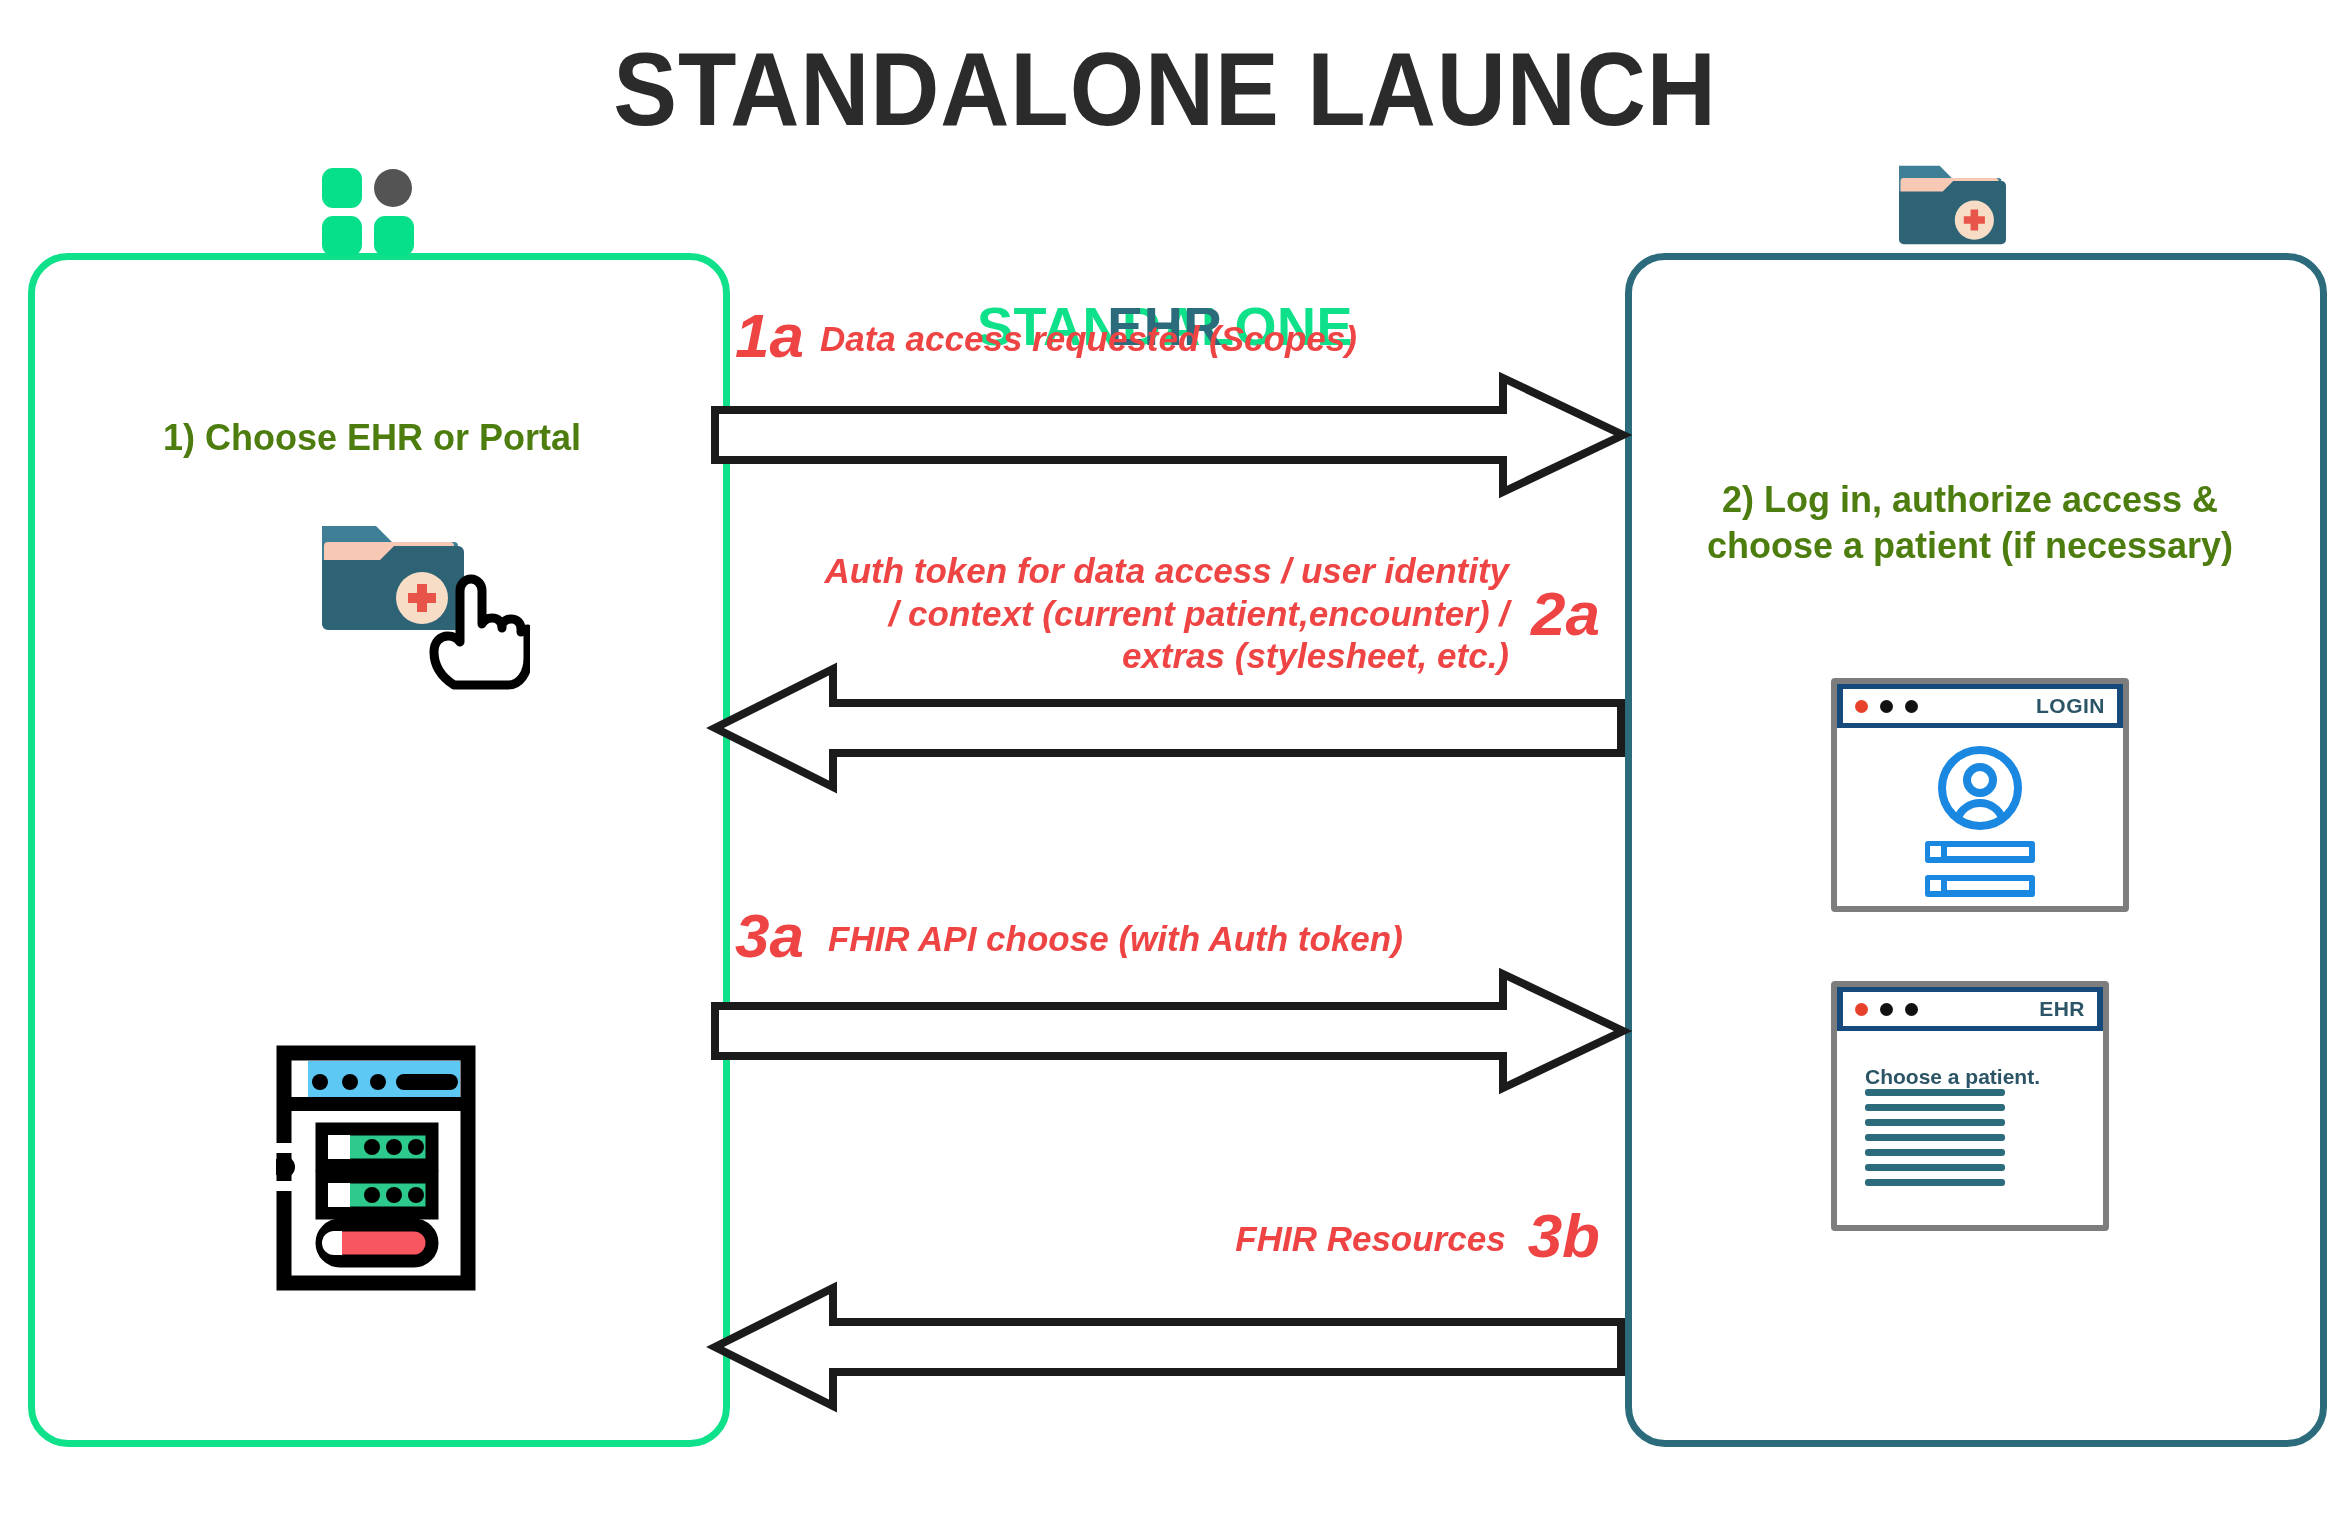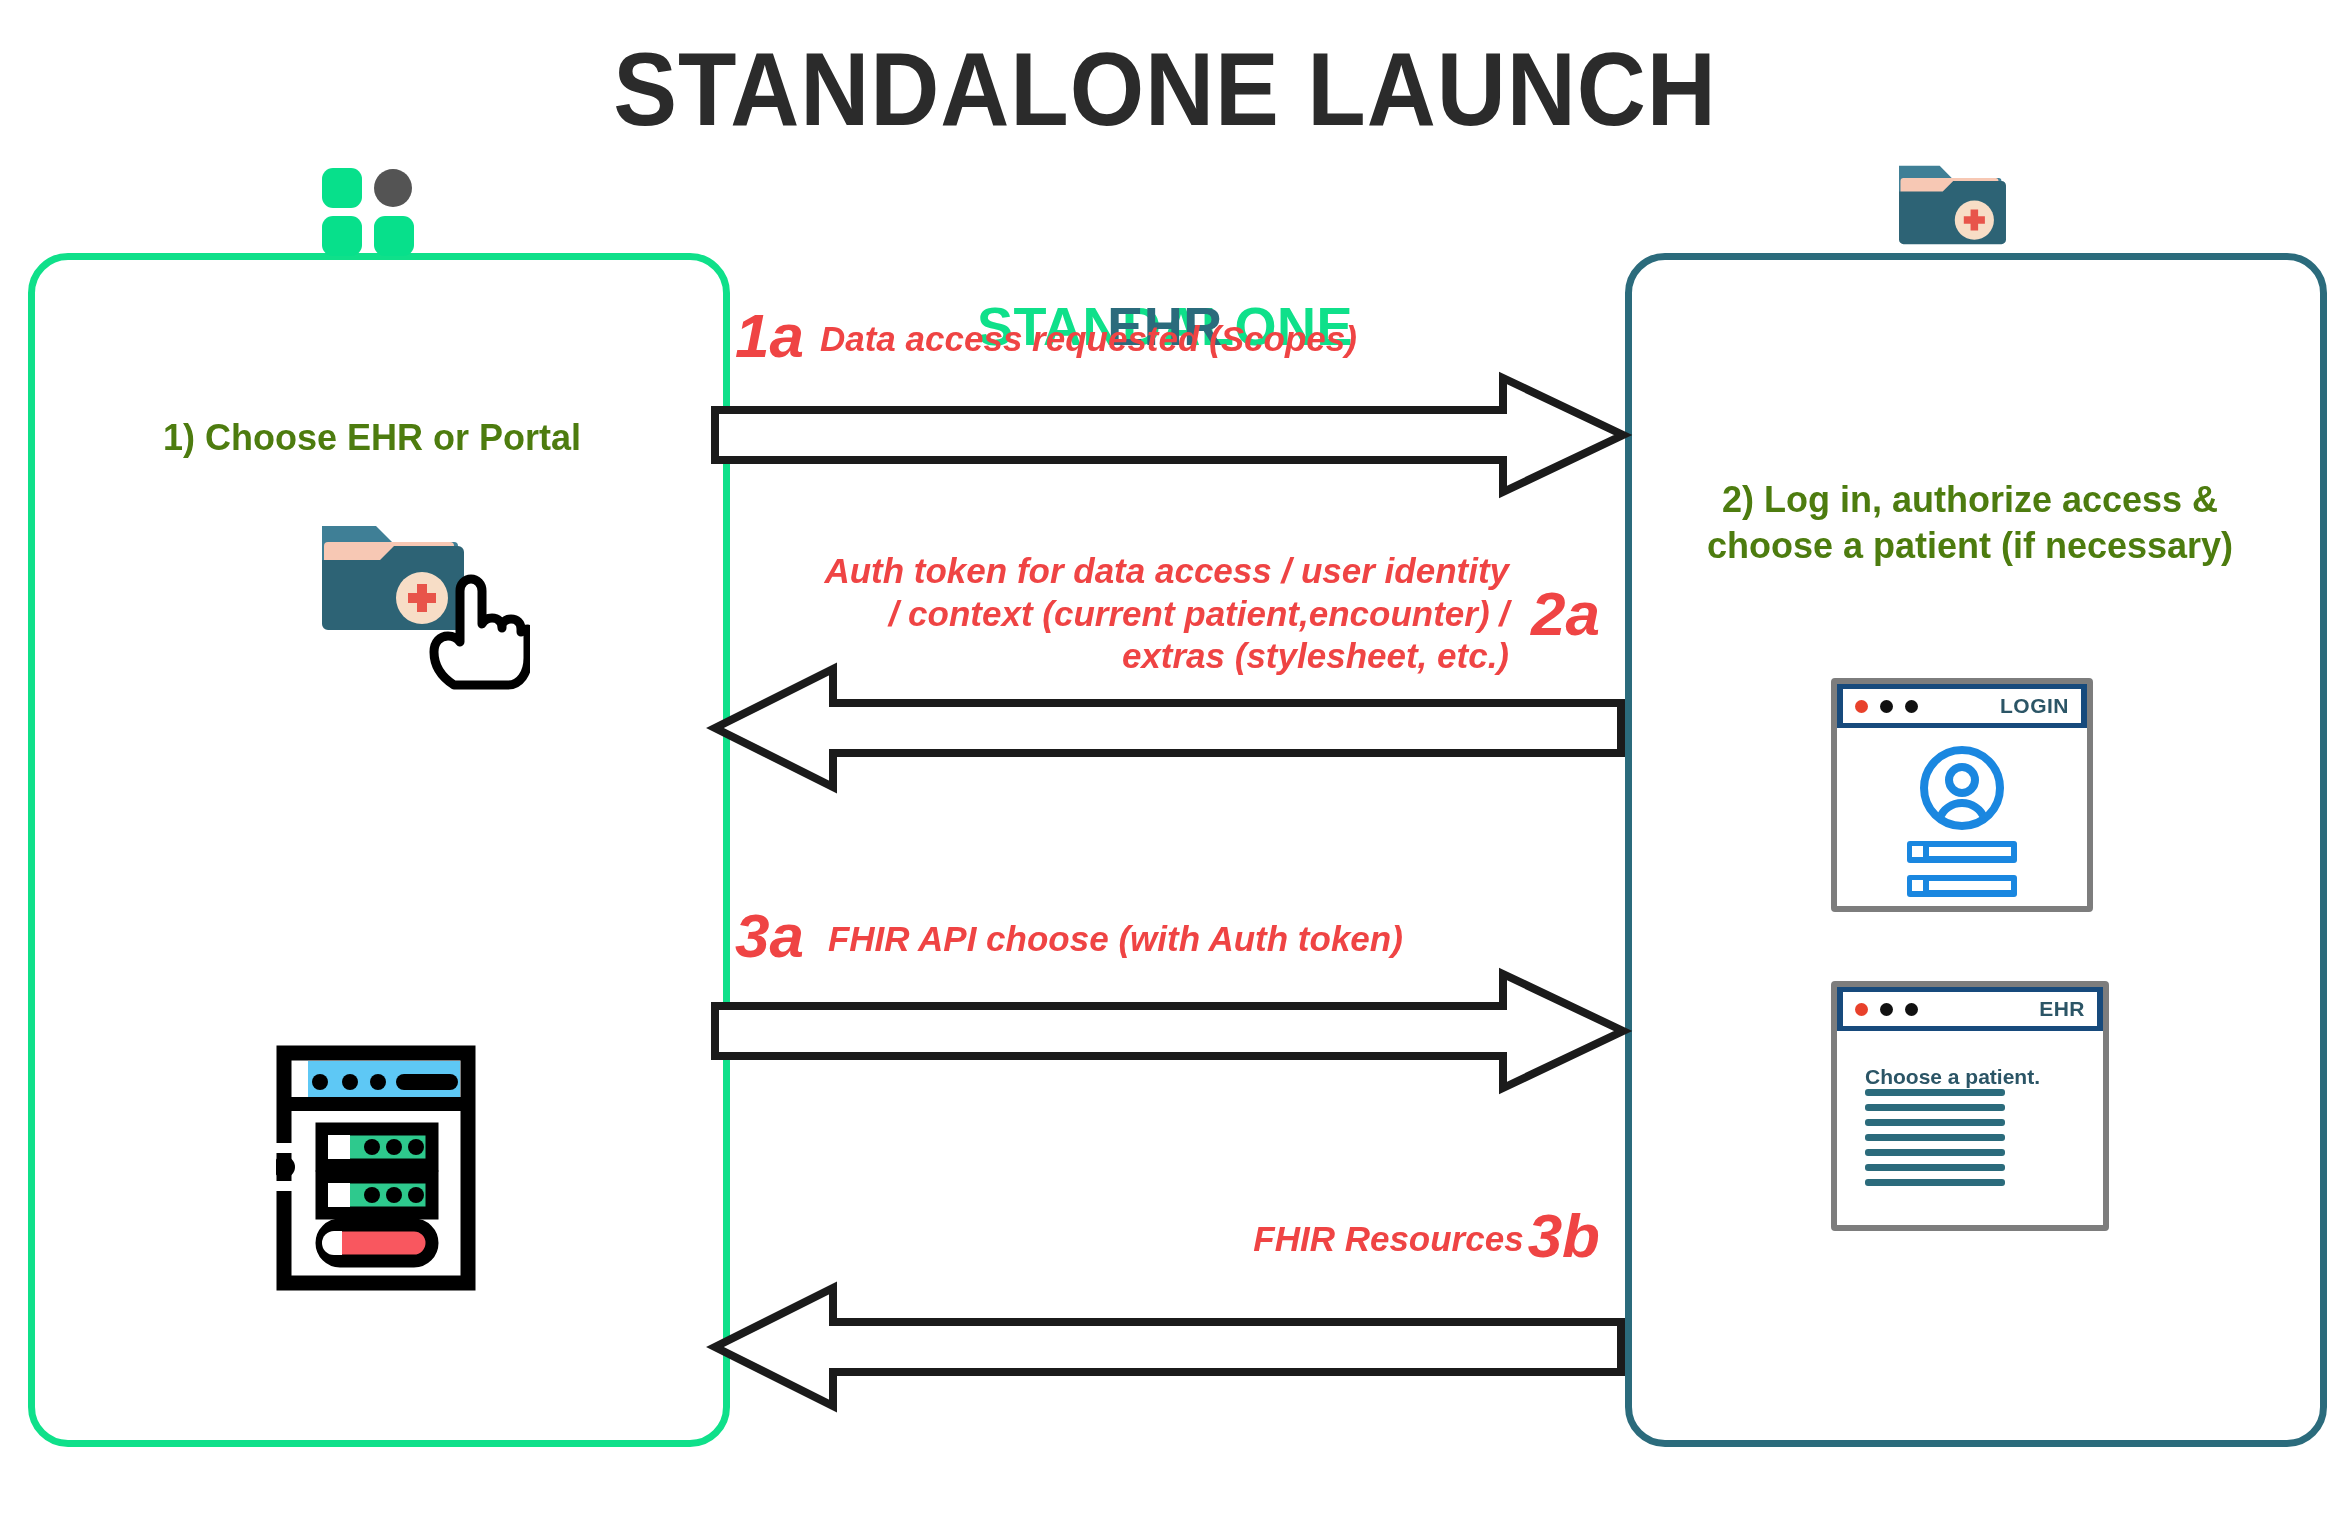--- a/index.html
+++ b/index.html
@@ -74,33 +74,33 @@
   .lbl-1a .num{margin-right:16px;}
 
   .lbl-2a{left:700px;top:550px;width:900px;text-align:right;}
   .lbl-2a .txt{display:inline-block;text-align:right;vertical-align:middle;}
   .lbl-2a .num{margin-left:22px;vertical-align:middle;}
 
   .lbl-3a{left:735px;top:905px;width:880px;text-align:left;white-space:nowrap;}
   .lbl-3a .num{margin-right:24px;}
 
   .lbl-3b{left:700px;top:1205px;width:900px;text-align:right;white-space:nowrap;}
-  .lbl-3b .num{margin-left:4px;}
+  .lbl-3b .num{margin-left:22px;}
 
   
   .win{position:absolute;background:#fff;border:6px solid #7d7d7d;box-sizing:border-box;border-radius:4px;}
   .win-bar{height:44px;background:#174a7c;display:flex;align-items:center;padding:0 0;}
   .win-bar-inner{margin:5px 6px;background:#fff;flex:1;height:34px;display:flex;align-items:center;
                  justify-content:space-between;padding:0 12px;box-sizing:border-box;}
   .dots{display:flex;gap:12px;align-items:center;}
   .dot{width:13px;height:13px;border-radius:50%;background:#111;}
   .dot.red{background:#e8412b;}
   .win-name{font-size:21px;font-weight:bold;color:#2b5566;letter-spacing:.5px;}
 
-  .win-login{left:1831px;top:678px;width:262px;height:234px;}
+  .win-login{left:1831px;top:678px;width:298px;height:234px;}
   .login-body{position:relative;height:calc(100% - 44px);}
   .avatar{position:absolute;left:50%;top:16px;transform:translateX(-50%);width:88px;height:88px;}
   .avatar svg{display:block;width:100%;height:100%;}
   .field{position:absolute;left:50%;transform:translateX(-50%);width:110px;height:22px;
          background:#1a87e0;border-radius:3px;}
   .field::before{content:"";position:absolute;left:5px;top:5px;width:11px;height:11px;background:#fff;}
   .field::after{content:"";position:absolute;left:22px;top:6px;right:6px;height:9px;background:#fff;}
   .f1{top:113px;}
   .f2{top:147px;}
 

